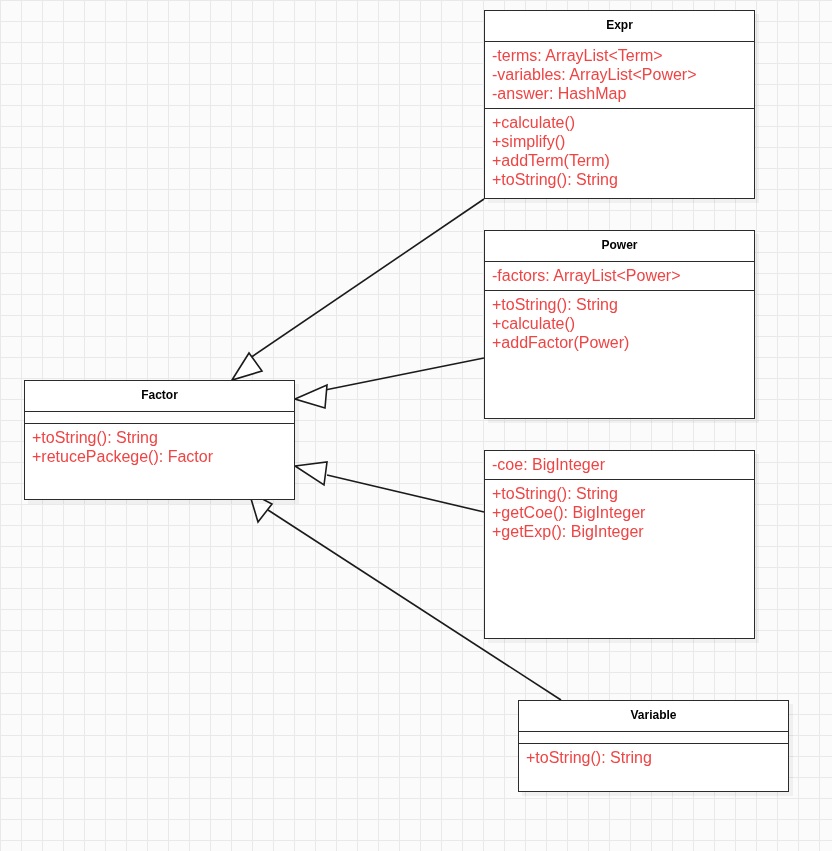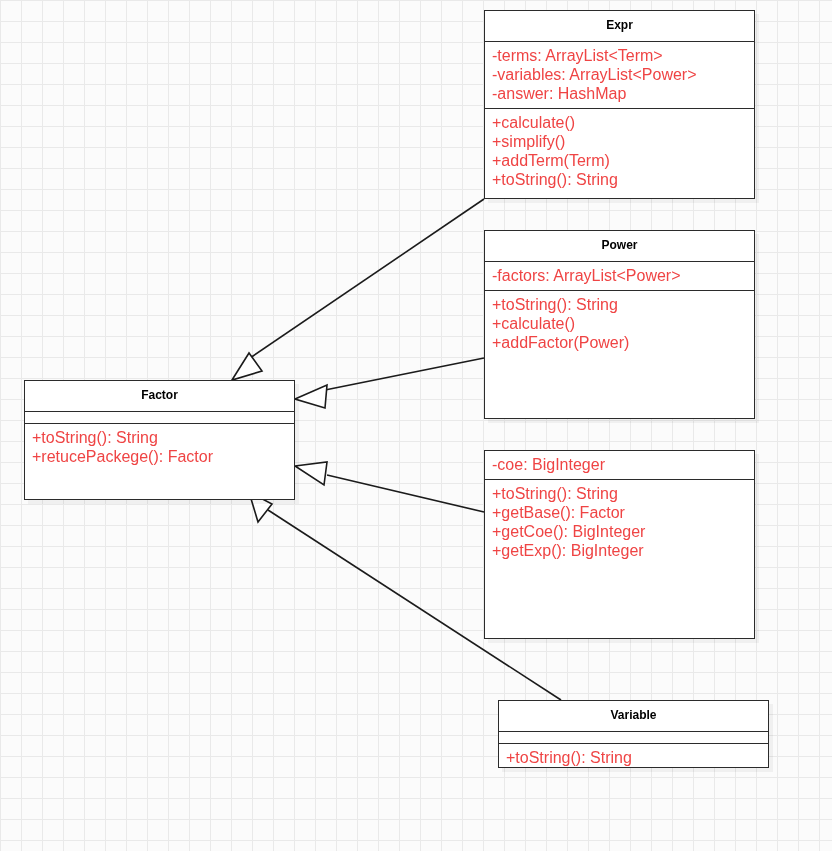--- a/index.html
+++ b/index.html
@@ -60,21 +60,21 @@
   .uml-line {
     font-size: 16px;
     color: #ef4444;
     line-height: 19px;
     white-space: nowrap;
   }
   
   #class-expr     { left: 484px; top: 10px;  width: 271px; height: 189px; }
   #class-term     { left: 484px; top: 230px; width: 271px; height: 189px; }
   #class-power    { left: 484px; top: 450px; width: 271px; height: 189px; }
-  #class-variable { left: 498px; top: 700px; width: 271px; height: 68px;  }
+  #class-variable { left: 518px; top: 700px; width: 271px; height: 92px;  }
   #class-factor   { left: 24px;  top: 380px; width: 271px; height: 120px; }
   #class-expr  .uml-name,
   #class-term  .uml-name,
   #class-power .uml-name { height: 31px; }
   #class-variable .uml-name,
   #class-factor   .uml-name { height: 31px; }
 </style>
 </head>
 <body>
 
@@ -131,21 +131,20 @@
       <div class="uml-line">+addFactor(Power)</div>
     </div>
   </div>
 
   <div class="uml-class" id="class-power">
     <div class="uml-compartment">
       <div class="uml-line">-coe: BigInteger</div>
     </div>
     <div class="uml-compartment">
       <div class="uml-line">+toString(): String</div>
-      <div class="uml-line">+getBase(): Factor</div>
       <div class="uml-line">+getCoe(): BigInteger</div>
       <div class="uml-line">+getExp(): BigInteger</div>
     </div>
   </div>
 
   <div class="uml-class" id="class-variable">
     <div class="uml-name">Variable</div>
     <div class="uml-compartment empty"></div>
     <div class="uml-compartment">
       <div class="uml-line">+toString(): String</div>

